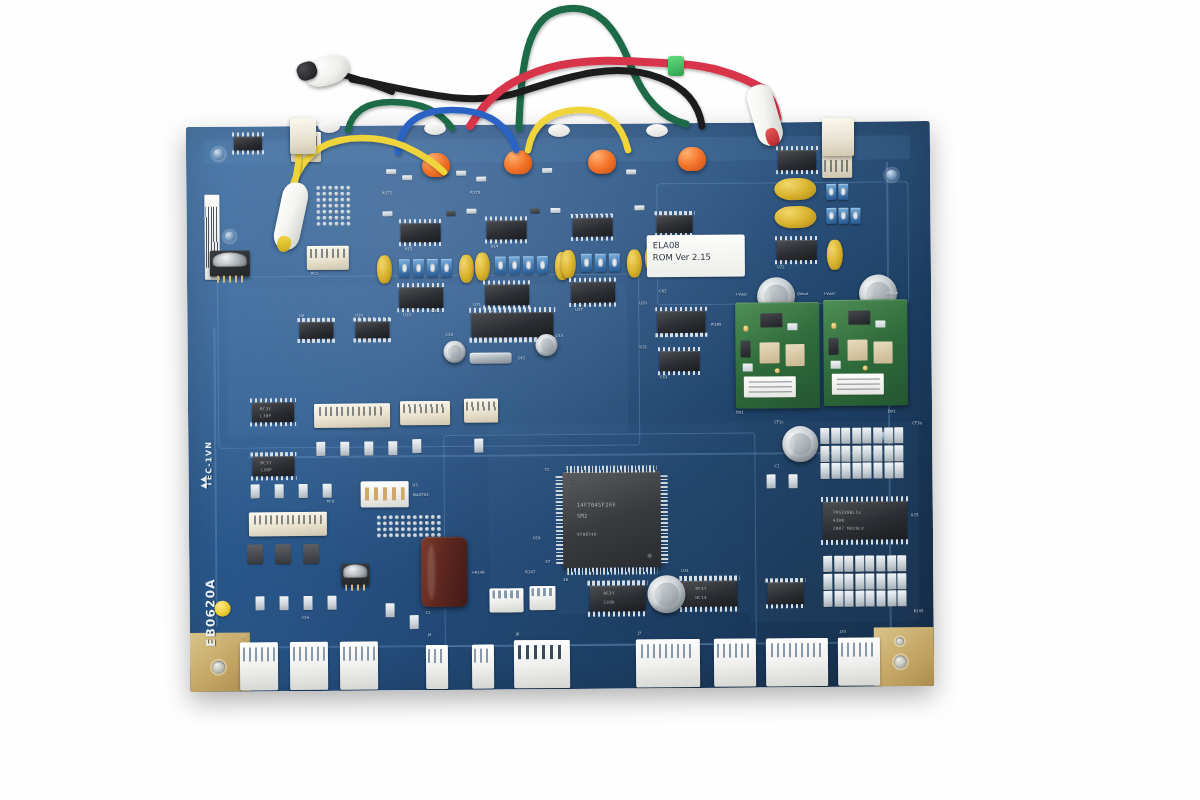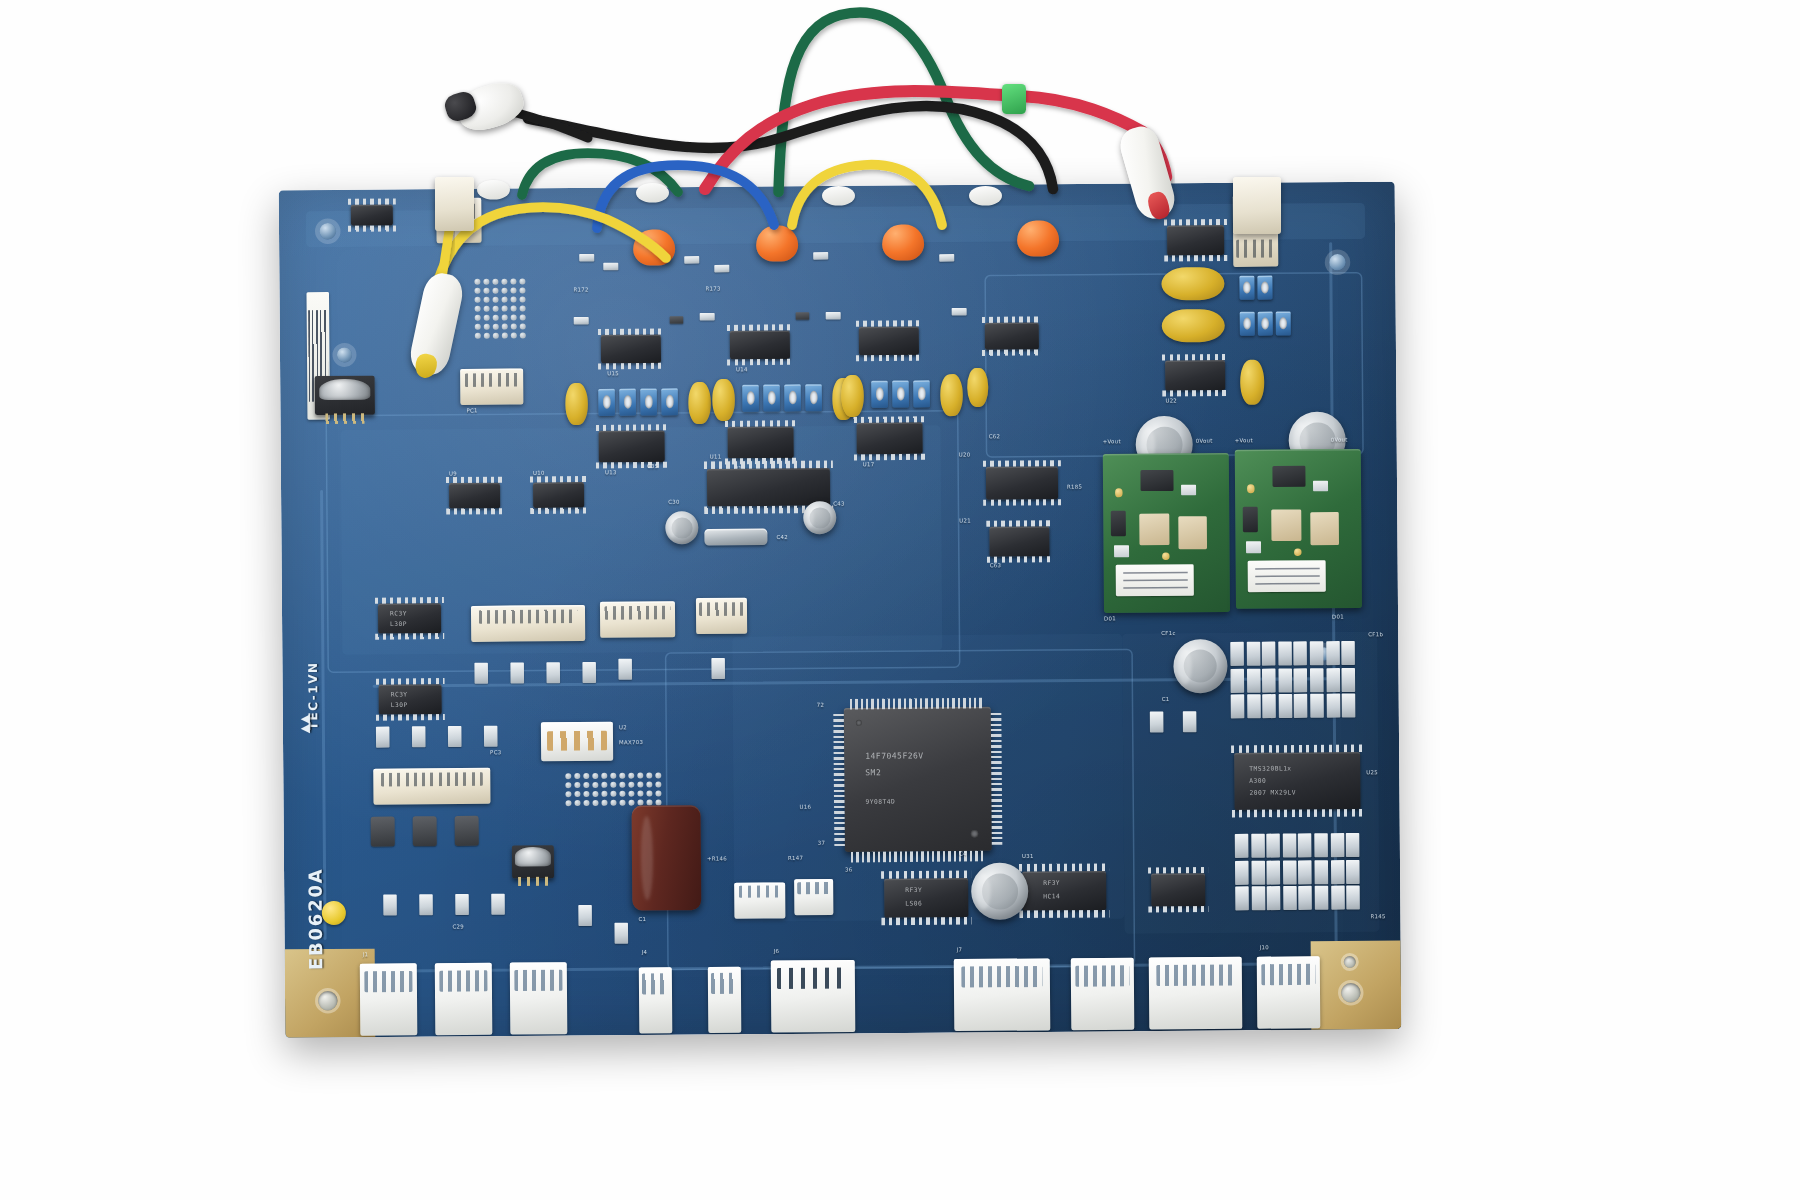--- a/index.html
+++ b/index.html
@@ -293,20 +293,24 @@
     <div class="smd" style="left:440px;top:46px;width:10px;height:5px;"></div>
     <div class="smd" style="left:196px;top:86px;width:10px;height:5px;"></div>
     <div class="smd" style="left:280px;top:84px;width:10px;height:5px;"></div>
     <div class="smd" style="left:364px;top:84px;width:10px;height:5px;"></div>
     <div class="smd" style="left:448px;top:82px;width:10px;height:5px;"></div>
     <div class="smddark" style="left:260px;top:86px;width:9px;height:5px;"></div>
     <div class="smddark" style="left:344px;top:84px;width:9px;height:5px;"></div>
     <div class="silk xs" style="left:196px;top:66px;">R172</div>
     <div class="silk xs" style="left:284px;top:66px;">R173</div>
 
+    <div class="label" style="left:460px;top:112px;width:86px;height:34px;padding:4px 6px;font-size:8.5px;">
+      <span>ELA08</span>
+      <span>ROM Ver 2.15</span>
+    </div>
 
     <div class="soic" style="left:592px;top:28px;width:38px;height:20px;"></div>
     <div class="pins-t" style="left:590px;top:24px;width:42px;height:4px;"></div>
     <div class="pins-b" style="left:590px;top:48px;width:42px;height:4px;"></div>
     <div class="yellowcap" style="left:588px;top:56px;width:42px;height:22px;border-radius:40%/50%;"></div>
     <div class="yellowcap" style="left:588px;top:84px;width:42px;height:22px;border-radius:40%/50%;"></div>
     <div class="soic" style="left:590px;top:118px;width:40px;height:20px;"></div>
     <div class="pins-t" style="left:588px;top:114px;width:44px;height:4px;"></div>
     <div class="pins-b" style="left:588px;top:138px;width:44px;height:4px;"></div>
     <div class="silk xs" style="left:590px;top:143px;">U22</div>

